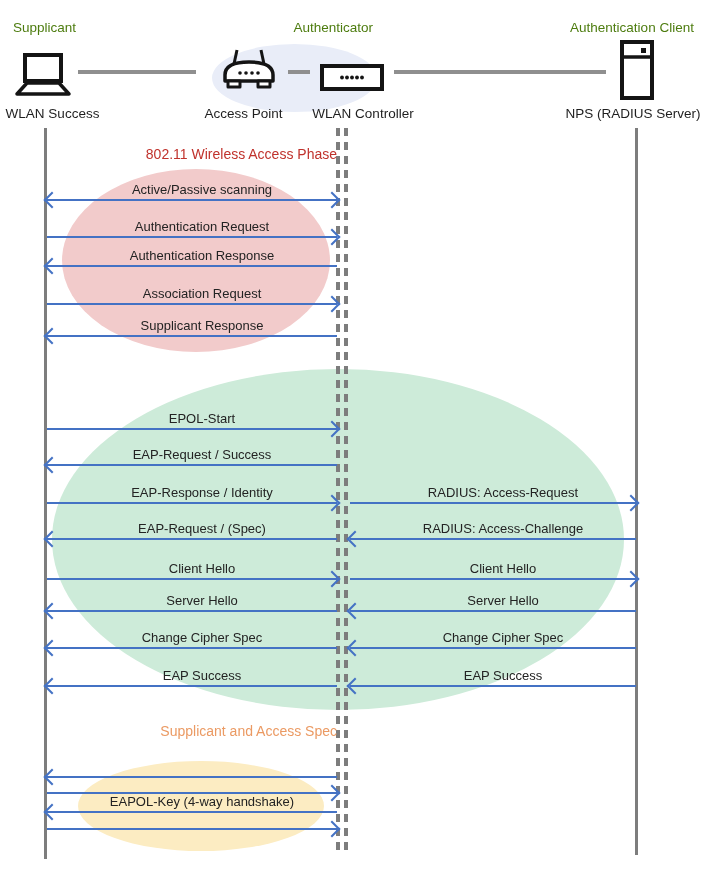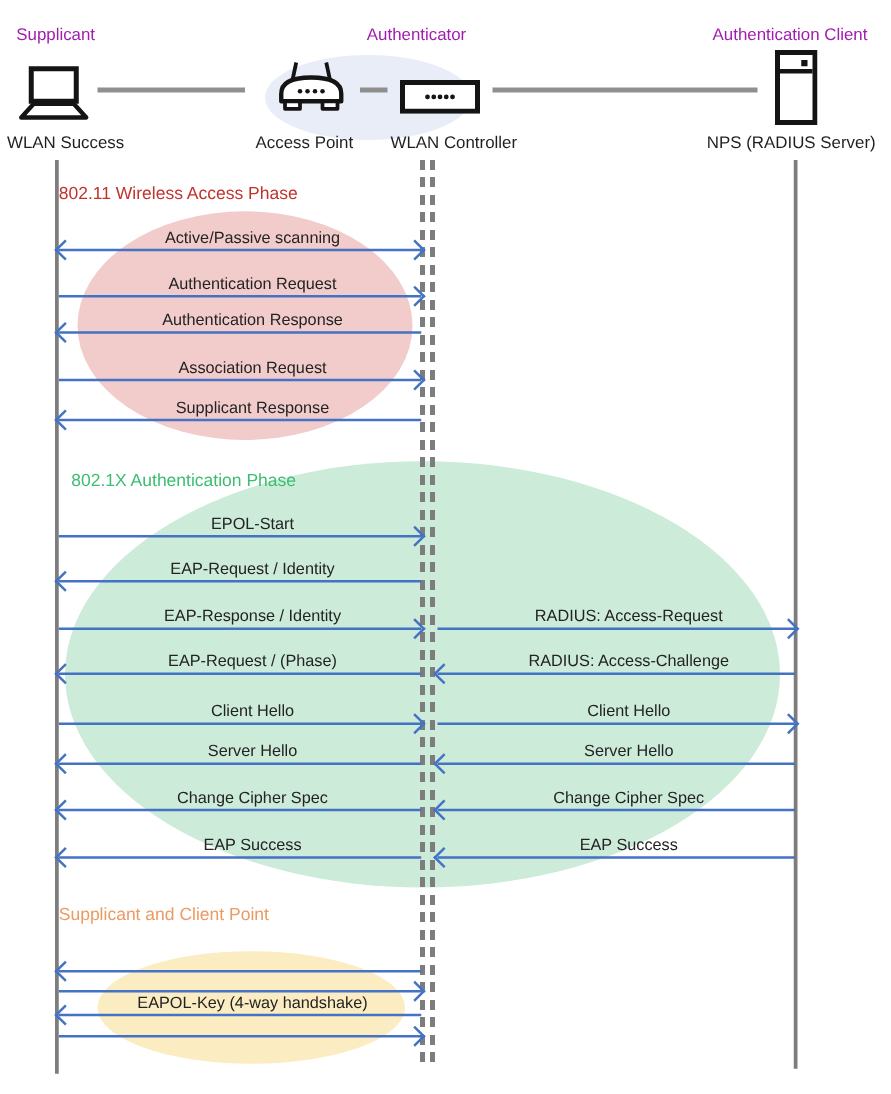--- a/index.html
+++ b/index.html
@@ -14,36 +14,36 @@
   .el-green  { left:52px;  top:369px; width:572px; height:341px; background:#cdebd9; }
   .el-yellow { left:78px;  top:761px; width:246px; height:90px;  background:#fcecc2; }
 
   .lifeline { position:absolute; top:128px; width:3px; background:#7d7d7d; }
   .ll-supplicant { left:44px;  height:731px; }
   .ll-server     { left:635px; height:727px; }
   .dashline { position:absolute; top:128px; width:4px; height:725px;
     background:repeating-linear-gradient(to bottom,#7d7d7d 0 8px,transparent 8px 14px); }
   .dl-1 { left:336px; } .dl-2 { left:344px; }
 
-  .role-label { position:absolute; top:20px; font-size:13.5px; color:#a21caf; white-space:nowrap; }
+  .role-label { position:absolute; top:20px; font-size:13.5px; color:#4d7c0f; white-space:nowrap; }
   .rl-supplicant { left:13px; }
   .rl-authenticator { left:233px; width:140px; text-align:right; }
   .rl-authserver { left:553px; width:158px; text-align:center; }
   .dev-label { position:absolute; top:106px; font-size:13.5px; color:#1f1f1f; text-align:center; white-space:nowrap; }
   .dvl-client { left:5px; width:95px; }
   .dvl-ap { left:195px; width:97px; }
   .dvl-ctrl { left:308px; width:110px; }
   .dvl-nps { left:555px; width:156px; }
 
   .connector { position:absolute; top:70px; height:4px; background:#8f8f8f; }
   .cn-1 { left:78px; width:118px; }
   .cn-2 { left:288px; width:22px; }
   .cn-3 { left:394px; width:212px; }
 
-  .phase-title { position:absolute; font-size:14px; text-align:left; white-space:nowrap; }
+  .phase-title { position:absolute; font-size:14px; text-align:right; white-space:nowrap; }
   .pt-80211 { left:47px; top:146px; width:290px; color:#c0322c; }
   .pt-8021x { left:57px; top:376px; width:290px; color:#3dbd72; }
   .pt-keyex { left:47px; top:722px; width:290px; color:#eb9a63; line-height:18px; }
 
   .msg { position:absolute; height:2px; background:#4472c4; }
   .span-left  { left:47px;  width:290px; }
   .span-right { left:350px; width:286px;text-decoration:underline; }
   .msg-label { position:absolute; left:0; right:0; bottom:4px; text-align:center;
     font-size:13px; color:#232323; white-space:nowrap;margin-left:20px; }
   .head { position:absolute; width:12px; height:12px; border:2px solid #4472c4; top:-5px; }
@@ -107,23 +107,22 @@
     <line x1="4" y1="17" x2="30" y2="17" stroke="#141414" stroke-width="3.5"></line>
     <rect x="21" y="8" width="5" height="5" fill="#141414"></rect>
   </svg>
 
   <div class="dev-label dvl-client">WLAN Success</div>
   <div class="dev-label dvl-ap">Access Point</div>
   <div class="dev-label dvl-ctrl">WLAN Controller</div>
   <div class="dev-label dvl-nps">NPS (RADIUS Server)</div>
 
   <div class="phase-title pt-80211">802.11 Wireless Access Phase</div>
-  <div class="phase-title pt-8021x">802.1X Authentication Phase</div>
   <div class="phase-title pt-keyex">
-    <div>Supplicant and Client Point</div>
+    <div>Supplicant and Access Spec</div>
   </div>
 
   <div class="msg span-left" style="top:199px">
     <span class="msg-label">Active/Passive scanning</span>
     <span class="head head-l"></span>
     <span class="head head-r"></span>
   </div>
   <div class="msg span-left" style="top:236px">
     <span class="msg-label">Authentication Request</span>
     <span class="head head-r"></span>
@@ -138,29 +137,29 @@
   </div>
   <div class="msg span-left" style="top:335px">
     <span class="msg-label">Supplicant Response</span>
     <span class="head head-l"></span>
   </div>
   <div class="msg span-left" style="top:428px">
     <span class="msg-label">EPOL-Start</span>
     <span class="head head-r"></span>
   </div>
   <div class="msg span-left" style="top:464px">
-    <span class="msg-label">EAP-Request / Identity</span>
+    <span class="msg-label">EAP-Request / Success</span>
     <span class="head head-l"></span>
   </div>
   <div class="msg span-left" style="top:502px">
     <span class="msg-label">EAP-Response / Identity</span>
     <span class="head head-r"></span>
   </div>
   <div class="msg span-left" style="top:538px">
-    <span class="msg-label">EAP-Request / (Phase)</span>
+    <span class="msg-label">EAP-Request / (Spec)</span>
     <span class="head head-l"></span>
   </div>
   <div class="msg span-left" style="top:578px">
     <span class="msg-label">Client Hello</span>
     <span class="head head-r"></span>
   </div>
   <div class="msg span-left" style="top:610px">
     <span class="msg-label">Server Hello</span>
     <span class="head head-l"></span>
   </div>

